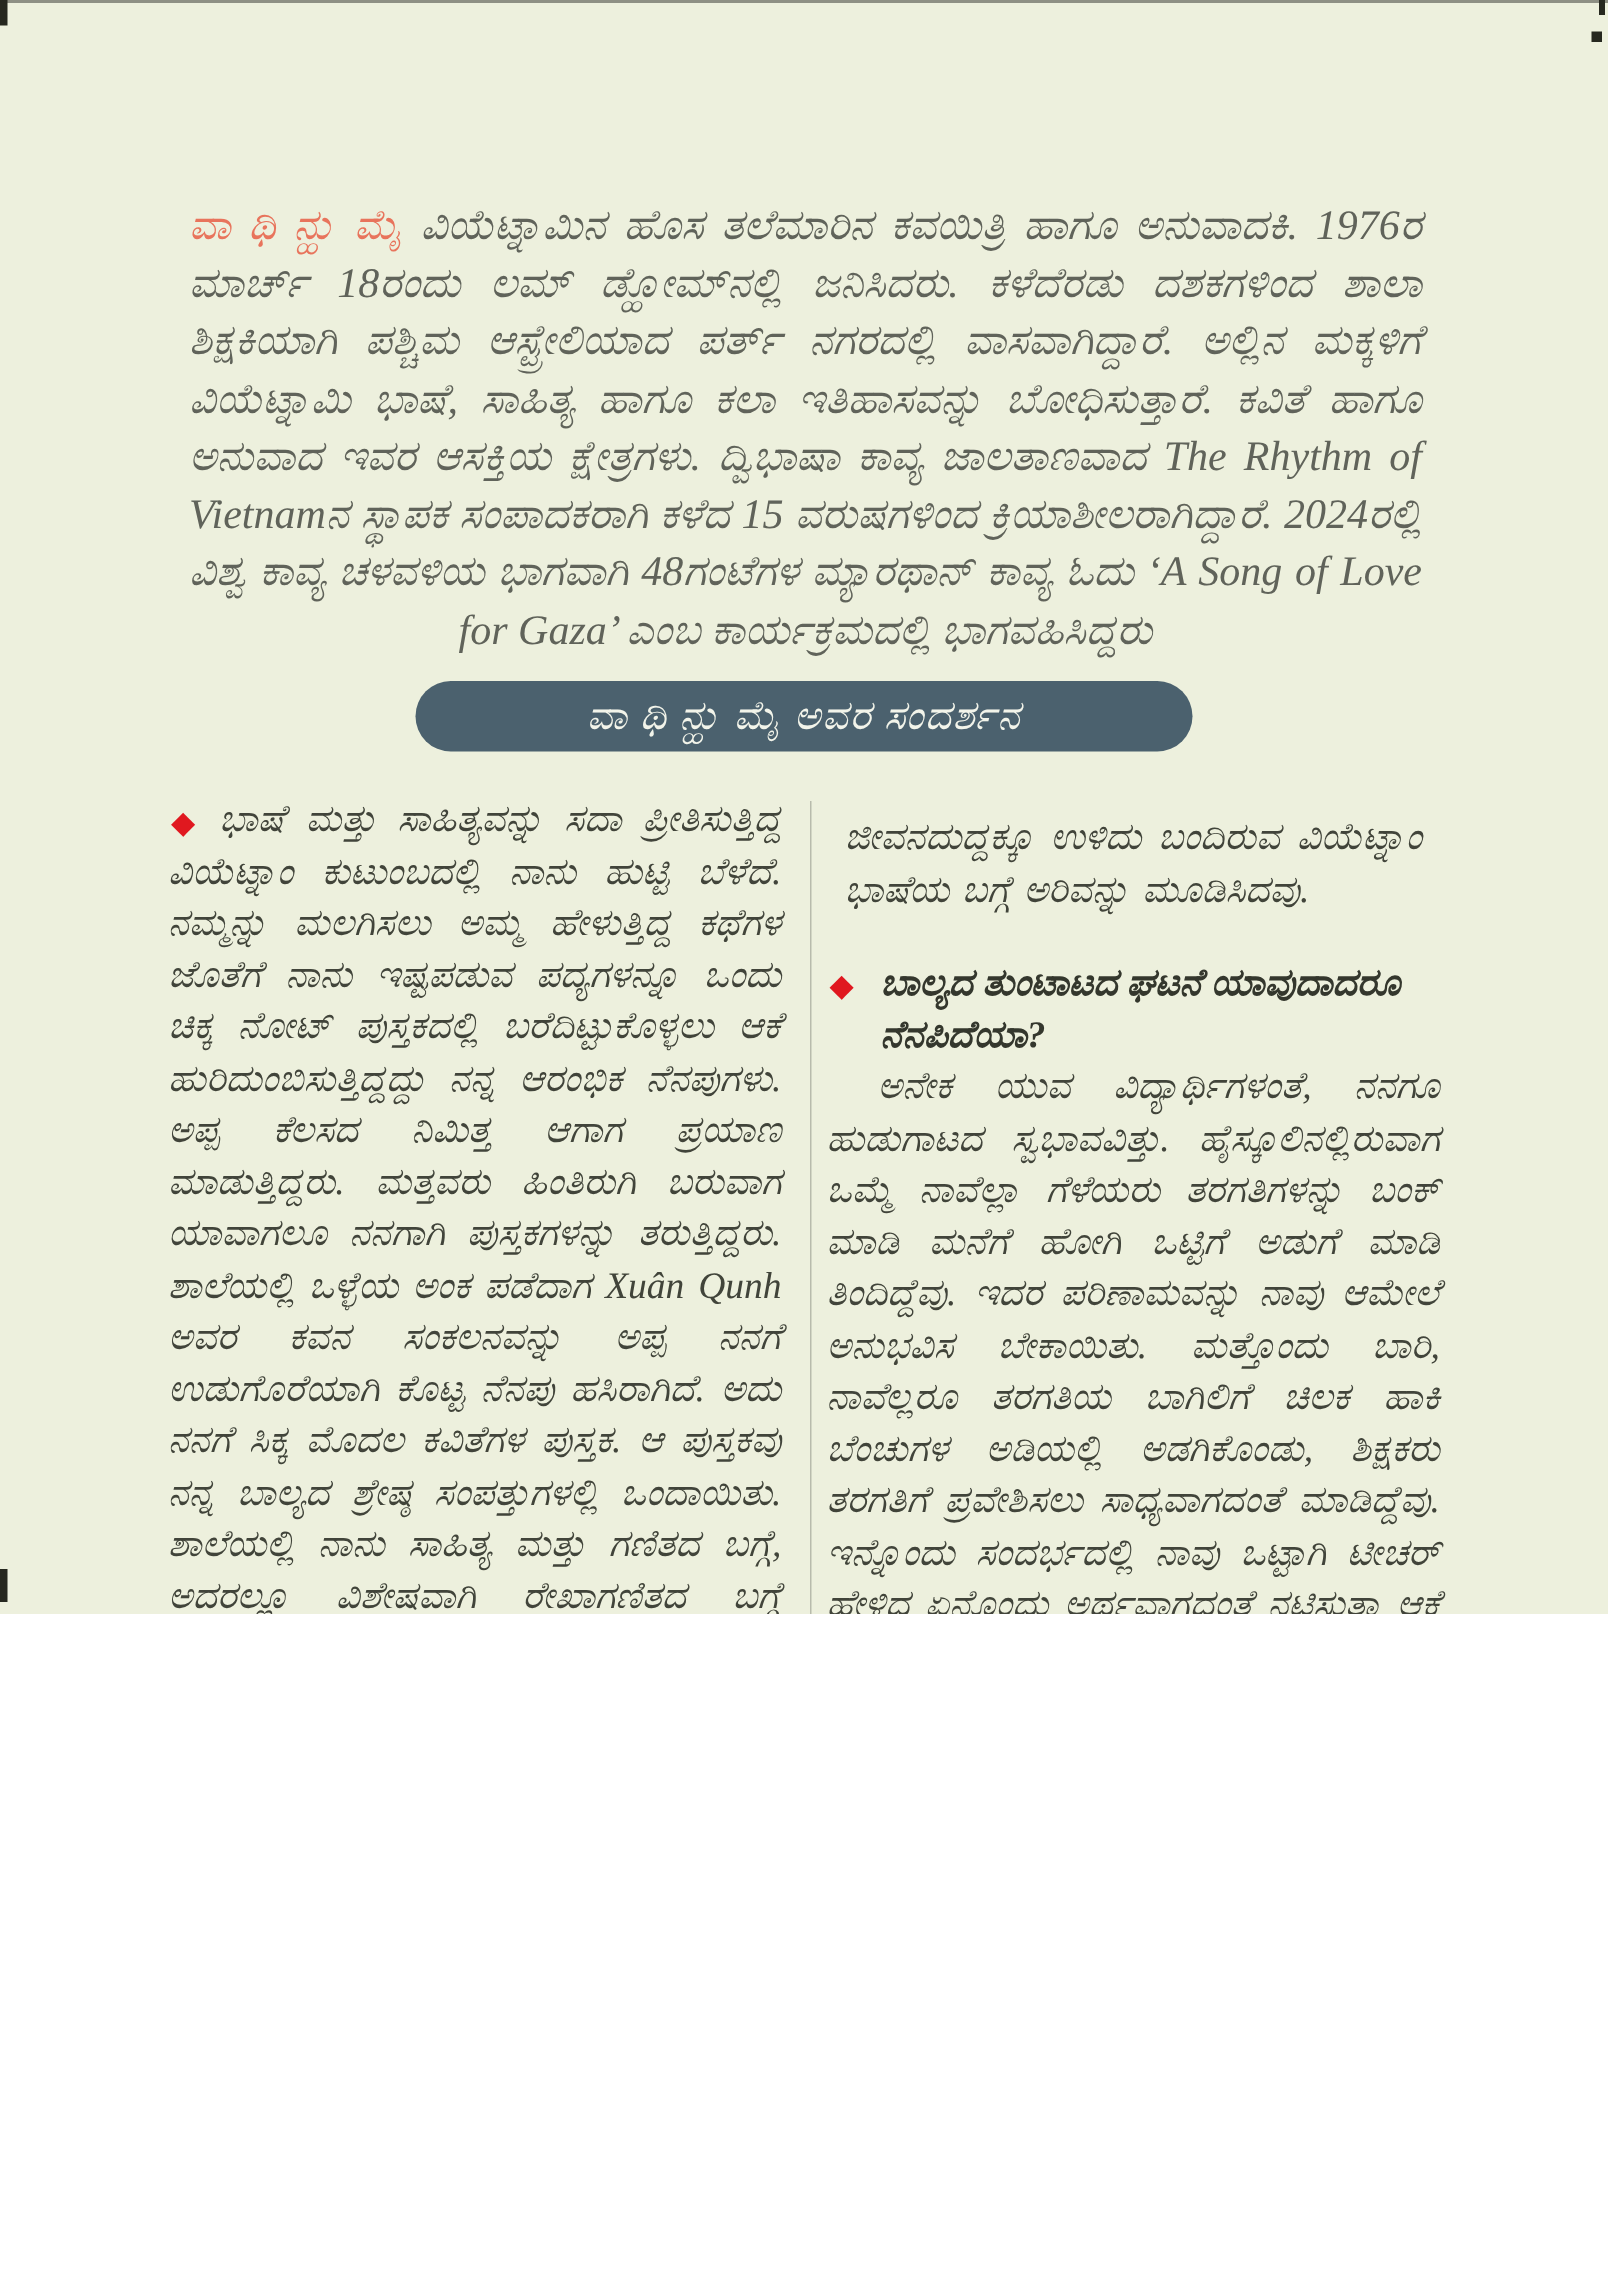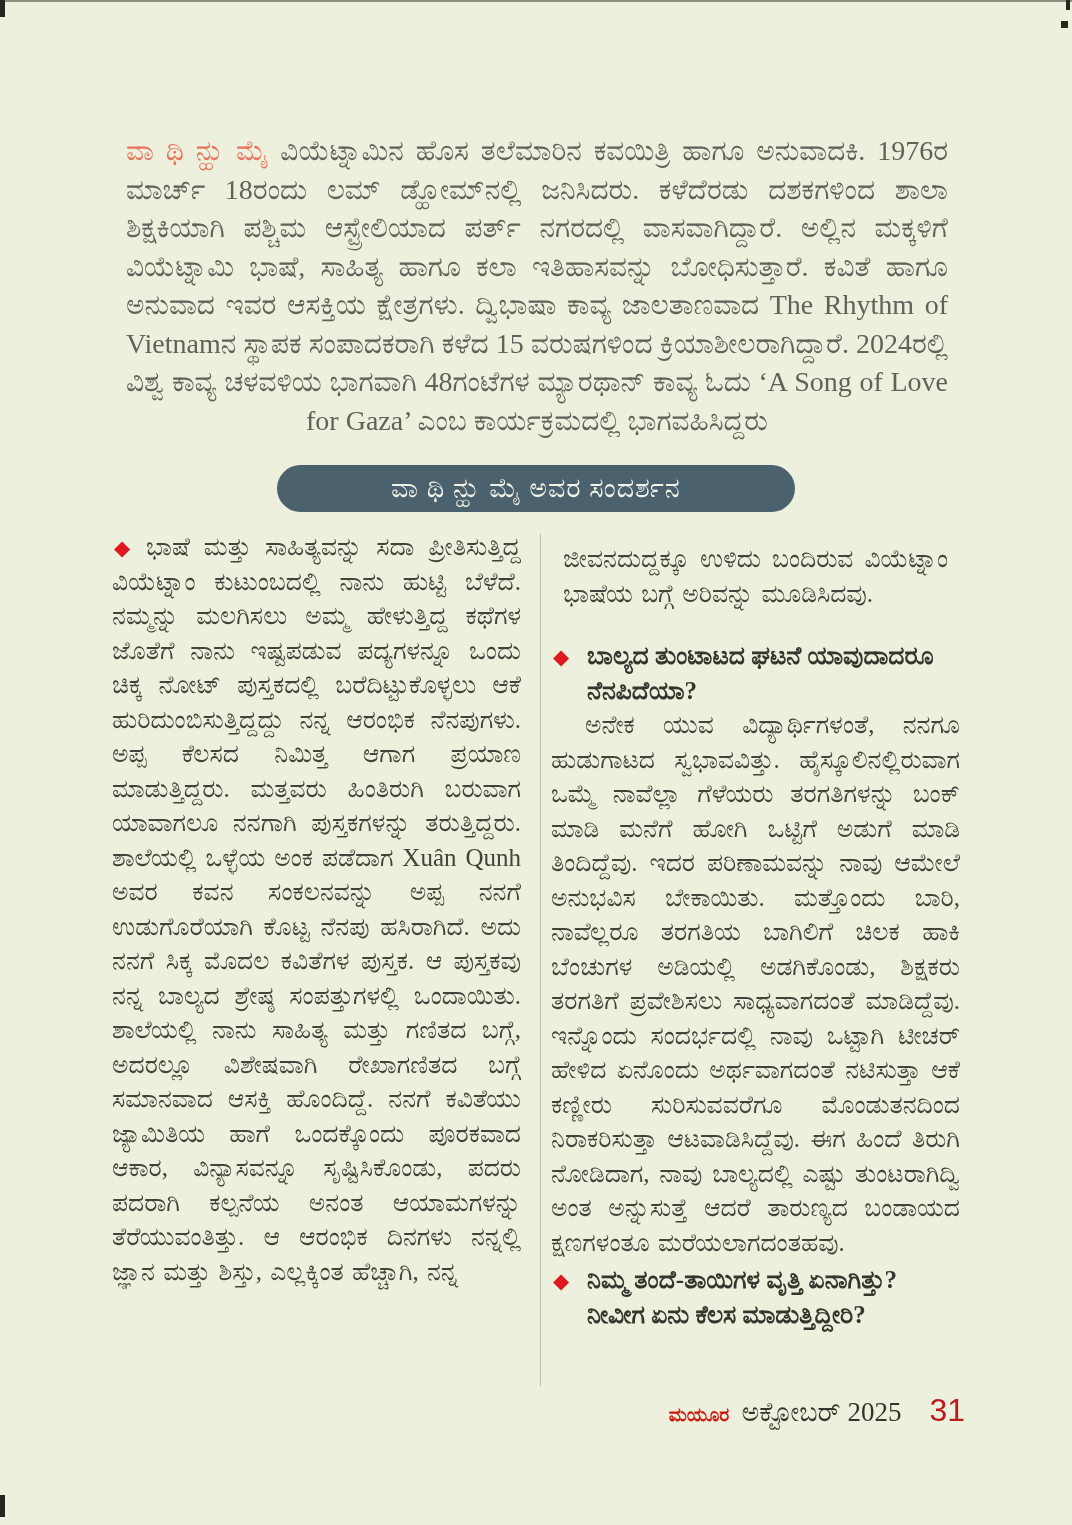--- a/index.html
+++ b/index.html
@@ -1,21 +1,22 @@
 <!DOCTYPE html>
 <html><head>
 <meta charset="utf-8">
 <style>
   html,body{margin:0;padding:0;}
   body{font-family:"Liberation Serif","DejaVu Serif",serif;}
   .page{
     position:relative;
-    width:1072px;height:1525px;
+    width:1072px;height:1076px;
     background:#edf0dd;
     overflow:hidden;
+    font-style:italic;
   }
   
   .edge-top{position:absolute;top:0;left:0;width:100%;height:2px;background:#3f423a;opacity:.55;}
   .mark{position:absolute;background:#26281f;}
   .mark-tl{top:0;left:0;width:5px;height:17px;}
   .mark-tr{top:0;right:2px;width:4px;height:10px;}
   .mark-tr2{top:21px;right:4px;width:7px;height:7px;}
   .mark-bl{bottom:8px;left:0;width:5px;height:22px;}
 
   
@@ -26,21 +27,21 @@
     text-align:justify;
     -moz-text-align-last:center;text-align-last:center;
   }
   .intro .author{color:#e8745c;}
 
   
   .pill{
     position:absolute;top:454px;left:277px;
     width:518px;height:47px;
     background:#4b616e;border-radius:24px;
-    display:flex;align-items:center;justify-content:center;margin-top:11px;
+    display:flex;align-items:center;justify-content:center;
   }
   .pill .pill-text{
     color:#f2f4ea;font-size:27px;letter-spacing:1px;
   }
 
   
   .columns{
     position:absolute;top:530px;left:112px;width:848px;height:870px;
     display:flex;
     color:#41443a;

